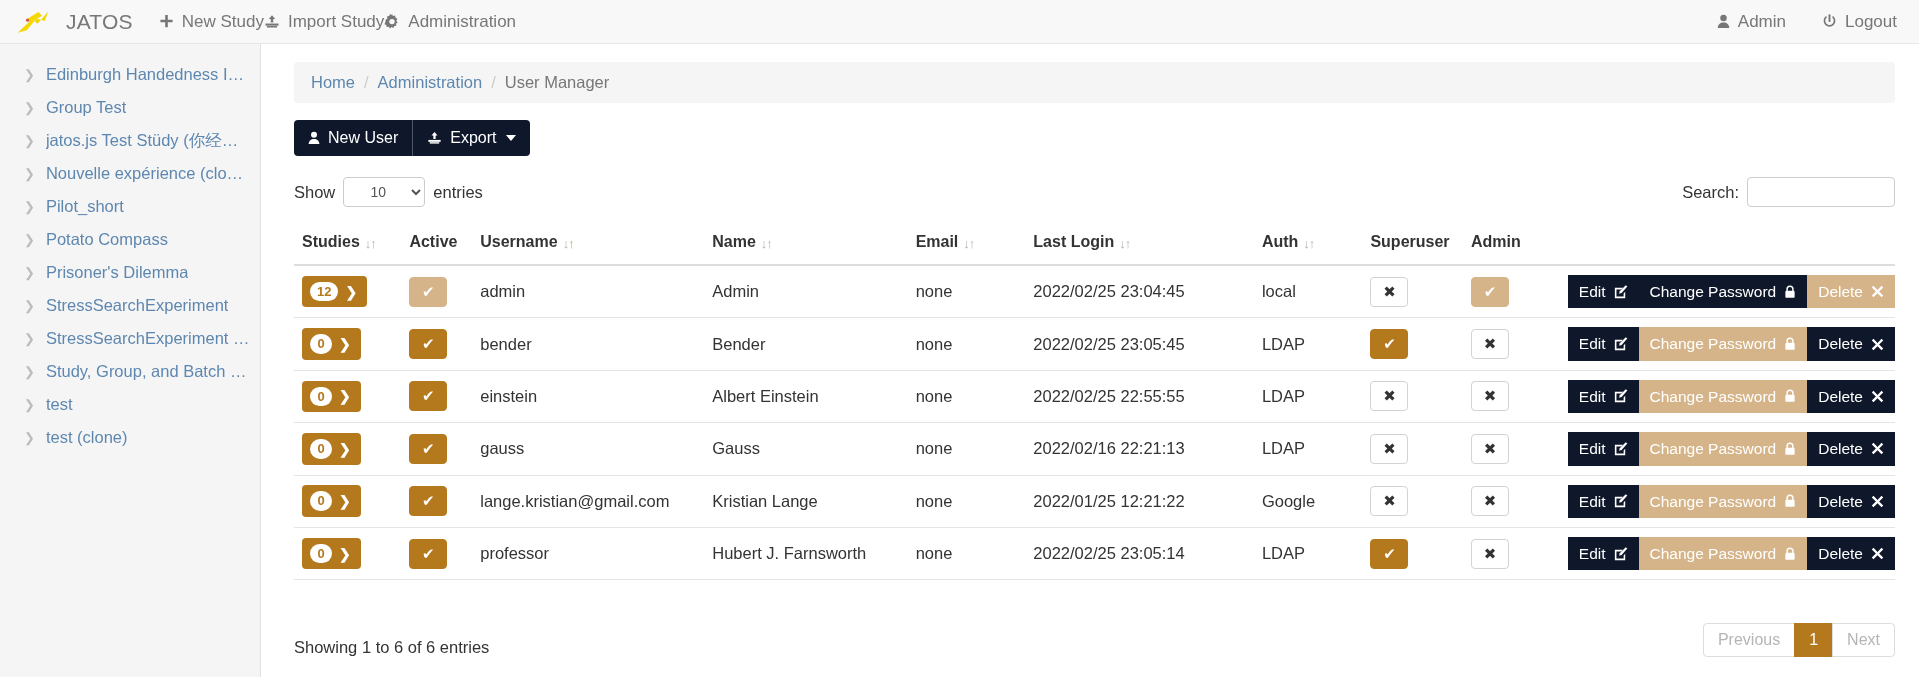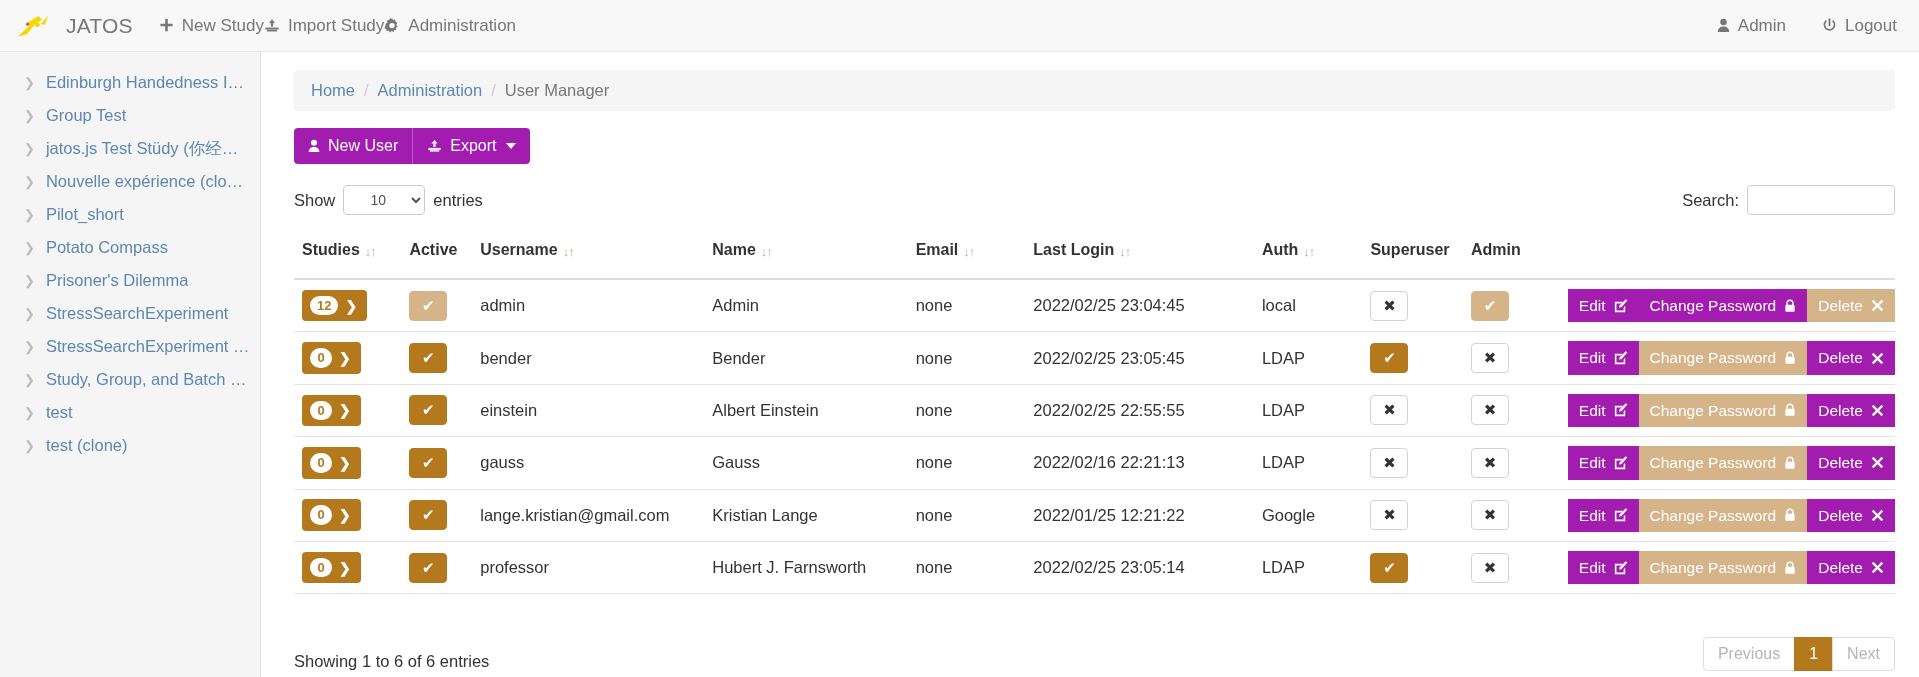--- a/index.html
+++ b/index.html
@@ -8,21 +8,21 @@
     width: 1919px; height: 677px;
     background: #ffffff;
     font-family: "Liberation Sans", sans-serif;
     font-size: 17px;
     color: #333333;
     overflow: hidden;
   }
 
   
   .navbar {
-    height: 52px;
+    height: 44px;
     background: #f8f8f8;
     border-bottom: 1px solid #e7e7e7;
     display: flex;
     align-items: center;
     padding: 0 22px 0 14px;
     position: relative;
   }
   .brand {
     display: flex; align-items: center; gap: 14px;
     margin-right: 26px;
@@ -98,21 +98,21 @@
     font-size: 16px;
     border: none;
     padding: 8px 14px;
     cursor: pointer;
     line-height: 1.25;
     display: inline-flex;
     align-items: center;
     gap: 8px;
     white-space: nowrap;
   }
-  .btn-gold { background: #a21caf; color: #ffffff; }
+  .btn-gold { background: #0f172a; color: #ffffff; }
   .btn-gold-dis { background: #d6b489; color: #ffffff; cursor: default; }
   .btn-group .btn:first-child { border-top-left-radius: 4px; border-bottom-left-radius: 4px; }
   .btn-group .btn:last-child { border-top-right-radius: 4px; border-bottom-right-radius: 4px; }
   .btn-group .btn + .btn { border-left: 1px solid rgba(255,255,255,.28); }
 
   .toolbar { margin-bottom: 21px; }
   .caret {
     width: 0; height: 0;
     border-left: 5px solid transparent;
     border-right: 5px solid transparent;
@@ -153,21 +153,21 @@
   table.users {
     width: 100%;
     border-collapse: collapse;
     table-layout: fixed;
   }
   table.users thead th {
     text-align: left;
     font-size: 16px;
     font-weight: bold;
     color: #333333;
-    padding: 0 8px 19px 8px;
+    padding: 0 8px 13px 8px;
     border-bottom: 2px solid #dddddd;
     white-space: nowrap;
     cursor: pointer;
     vertical-align: bottom;
   }
   .sort-ico {
     display: inline-block;
     margin-left: 5px;
     position: relative;
     top: 1px;

